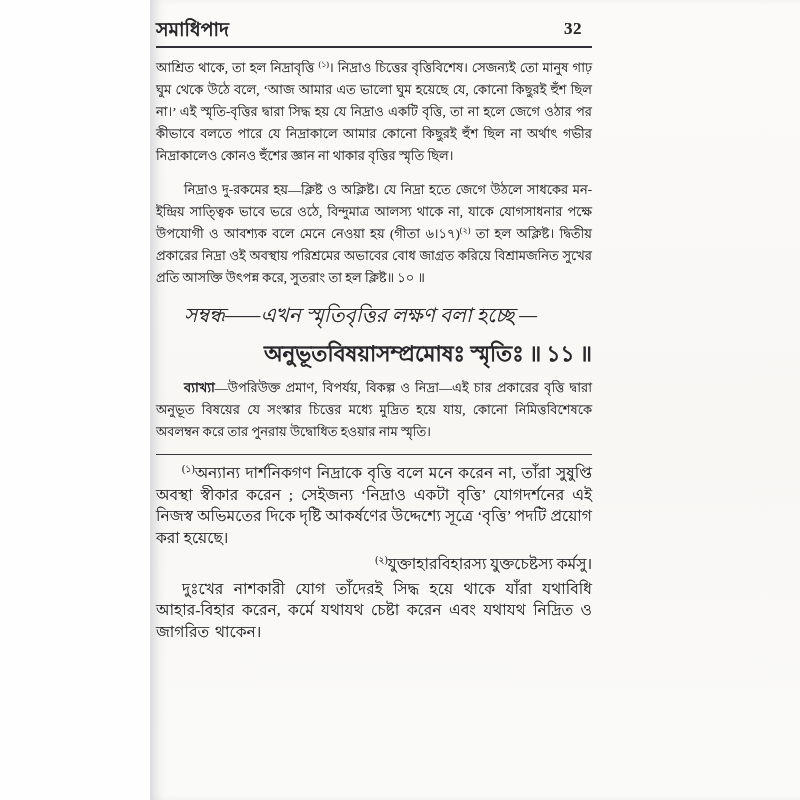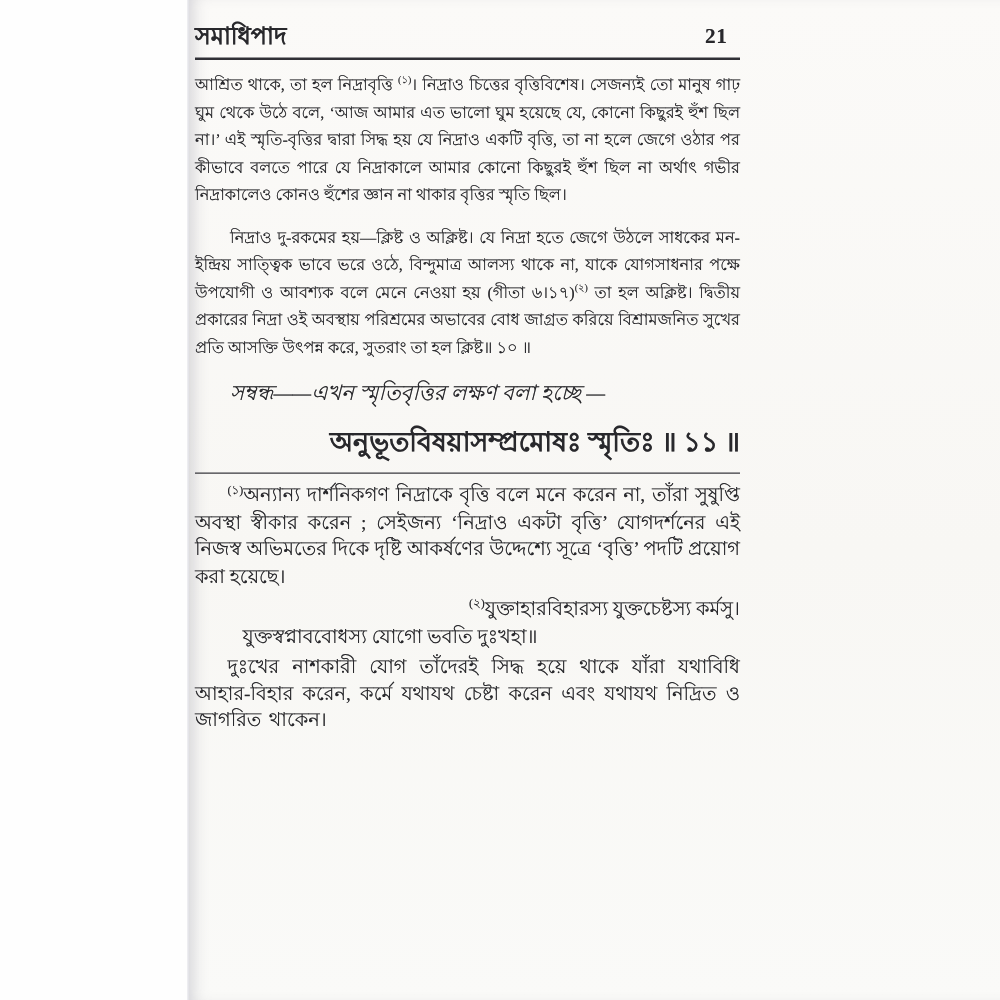--- a/index.html
+++ b/index.html
@@ -66,21 +66,21 @@
     font-size: 13px;
     line-height: 22px;
     text-align: justify;
   }
   .indent { text-indent: 28px; }
   .para-1 { margin-top: 9px; }
   .para-2 { margin-top: 12px; }
   .sambandha {
     margin-top: 15px;
     font-style: italic;
-    font-size: 17px;
+    font-size: 20px;
     line-height: 22px;
     text-indent: 28px;
   }
   .sutra {
     margin-top: 15px;
     text-align: right;
     font-weight: 700;
     font-size: 21.5px;
     line-height: 26px;
   }
@@ -127,40 +127,40 @@
 </head>
 <body>
 
 <div class="scan-bg">
   <div class="paper"></div>
 
   <div class="content">
 
     <div class="running-header">
       <span class="header-title">সমাধিপাদ</span>
-      <span class="page-number">21</span>
+      <span class="page-number">32</span>
     </div>
     <hr class="header-rule">
 
     <p class="body-para para-1"><span>আশ্রিত থাকে, তা হল নিদ্রাবৃত্তি </span><sup class="fn-ref">(১)</sup><span>। নিদ্রাও চিত্তের বৃত্তিবিশেষ। সেজন্যই তো মানুষ গাঢ় ঘুম থেকে উঠে বলে, ‘আজ আমার এত  ভালো ঘুম হয়েছে যে, কোনো কিছুরই হুঁশ ছিল না।’ এই স্মৃতি-বৃত্তির দ্বারা সিদ্ধ হয় যে নিদ্রাও একটি বৃত্তি, তা না হলে জেগে ওঠার পর কীভাবে বলতে পারে যে নিদ্রাকালে আমার কোনো কিছুরই হুঁশ ছিল না অর্থাৎ গভীর নিদ্রাকালেও কোনও হুঁশের জ্ঞান না থাকার  বৃত্তির স্মৃতি ছিল।</span></p>
 
     <p class="body-para para-2 indent"><span>নিদ্রাও দু-রকমের হয়—ক্লিষ্ট ও অক্লিষ্ট। যে নিদ্রা হতে জেগে উঠলে সাধকের মন-ইন্দ্রিয় সাত্ত্বিক ভাবে ভরে ওঠে, বিন্দুমাত্র আলস্য থাকে না, যাকে যোগসাধনার পক্ষে উপযোগী ও আবশ্যক বলে মেনে নেওয়া হয় (গীতা ৬।১৭)</span><sup class="fn-ref">(২)</sup><span> তা হল অক্লিষ্ট। দ্বিতীয় প্রকারের নিদ্রা ওই অবস্থায় পরিশ্রমের অভাবের বোধ জাগ্রত করিয়ে বিশ্রামজনিত সুখের প্রতি আসক্তি উৎপন্ন করে, সুতরাং তা হল ক্লিষ্ট॥ ১০ ॥</span></p>
 
     <p class="sambandha">সম্বন্ধ——এখন স্মৃতিবৃত্তির লক্ষণ বলা হচ্ছে —</p>
 
     <p class="sutra">অনুভূতবিষয়াসম্প্রমোষঃ স্মৃতিঃ ॥ ১১ ॥</p>
 
 
+    <p class="body-para vyakhya indent"><span class="lead-bold">ব্যাখ্যা</span><span>—উপরিউক্ত প্রমাণ, বিপর্যয়, বিকল্প ও নিদ্রা—এই চার প্রকারের বৃত্তি দ্বারা অনুভূত বিষয়ের যে সংস্কার চিত্তের মধ্যে মুদ্রিত হয়ে যায়, কোনো নিমিত্তবিশেষকে অবলম্বন করে তার পুনরায় উদ্বোধিত হওয়ার নাম স্মৃতি।</span></p>
 
     <hr class="footnote-rule">
 
     <div class="footnotes">
       <p class="footnote-para"><sup class="fn-ref">(১)</sup><span>অন্যান্য দার্শনিকগণ নিদ্রাকে বৃত্তি বলে মনে করেন না, তাঁরা সুষুপ্তি অবস্থা স্বীকার করেন ;  সেইজন্য ‘নিদ্রাও একটা বৃত্তি’ যোগদর্শনের এই নিজস্ব অভিমতের দিকে দৃষ্টি আকর্ষণের উদ্দেশ্যে সূত্রে ‘বৃত্তি’ পদটি প্রয়োগ করা হয়েছে।</span></p>
 
       <p class="footnote-para verse-line-1"><sup class="fn-ref">(২)</sup><span>যুক্তাহারবিহারস্য  যুক্তচেষ্টস্য  কর্মসু।</span></p>
 
-      <p class="footnote-para verse-line-2">যুক্তস্বপ্নাববোধস্য যোগো ভবতি দুঃখহা॥</p>
 
       <p class="footnote-para fn-translation">দুঃখের নাশকারী যোগ তাঁদেরই সিদ্ধ হয়ে থাকে যাঁরা যথাবিধি আহার-বিহার করেন, কর্মে যথাযথ চেষ্টা করেন এবং যথাযথ নিদ্রিত ও জাগরিত থাকেন।</p>
     </div>
 
   </div>
 </div>
 
 </body></html>

